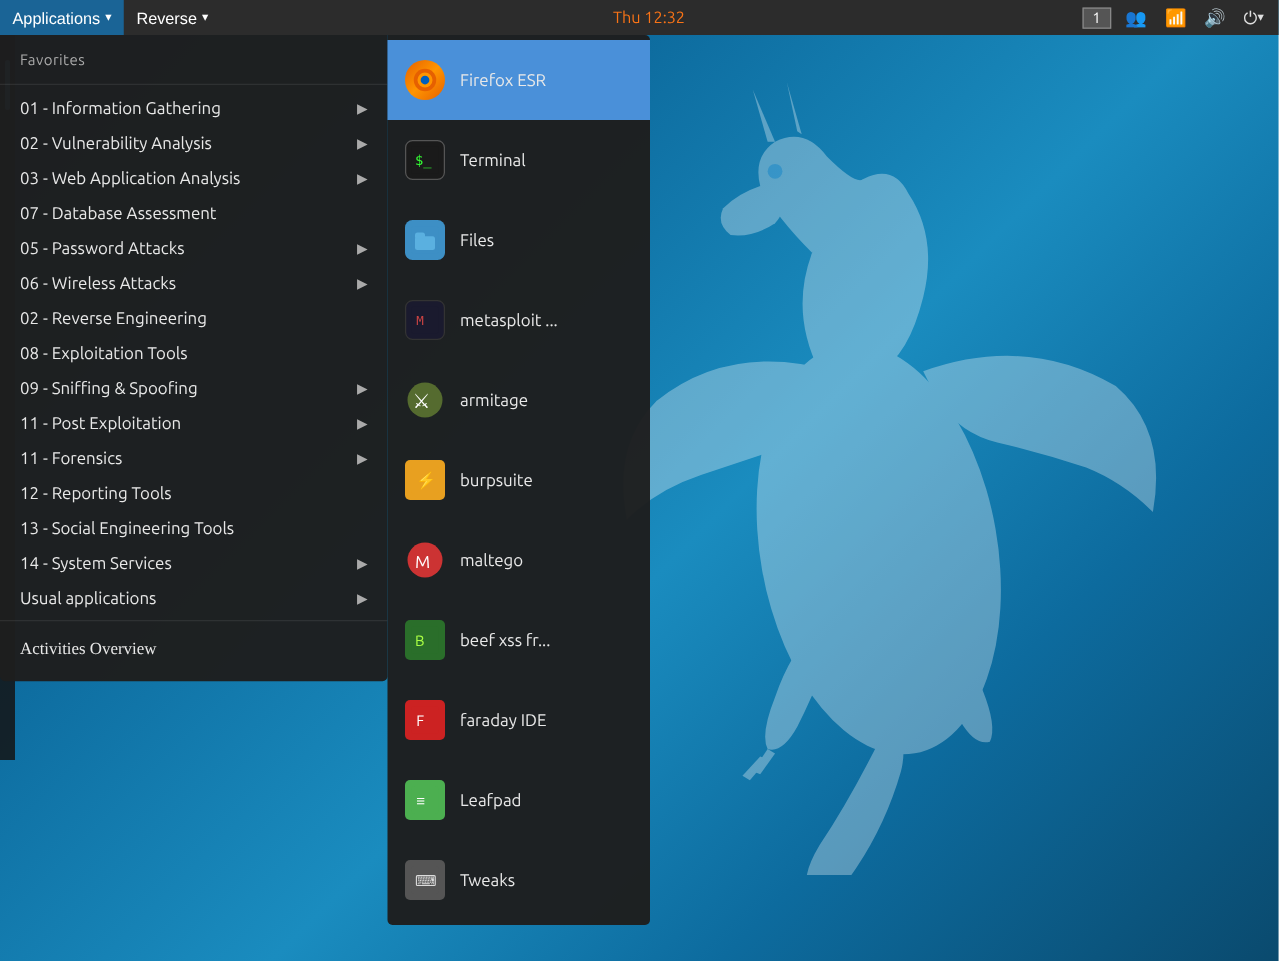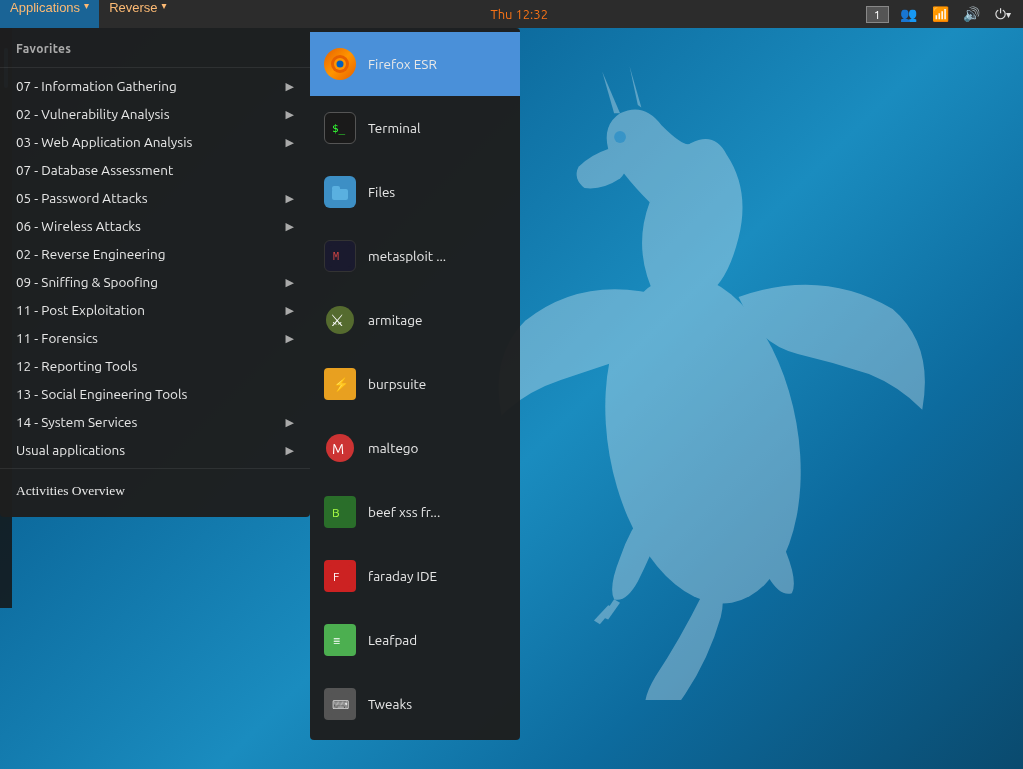--- a/index.html
+++ b/index.html
@@ -45,25 +45,25 @@
 
     .topbar-left {
       display: flex;
       align-items: center;
       height: 100%;
     }
 
     .topbar-btn {
       height: 100%;
       padding: 0 10px;
-      color: #fdba74;
+      color: #ffffff;
       font-size: 13px;
       cursor: pointer;
       display: flex;
-      align-items: flex-start;
+      align-items: center;
       gap: 4px;
       background: transparent;
       border: none;
       outline: none;
     }
 
     .topbar-btn:hover, .topbar-btn.active {
       background: rgba(255,255,255,0.15);
     }
 
@@ -135,21 +135,21 @@
       font-size: 13.5px;
       color: #e8e8e8;
       position: relative;
     }
 
     .menu-item.favorites-label {
       color: #aaa;
       font-size: 12px;
       padding: 8px 16px 4px 16px;
       cursor: default;
-      font-weight: bold;
+      font-weight: normal;
       letter-spacing: 0.03em;
     }
 
     .menu-arrow {
       font-size: 11px;
       color: #aaa;
     }
 
     .menu-divider {
       height: 1px;
@@ -319,21 +319,21 @@
   <div class="app-menu">
     <div class="menu-section">
       <div class="menu-item favorites-label">
         <span>Favorites</span>
       </div>
     </div>
 
     <div class="menu-divider"></div>
 
     <div class="menu-item">
-      <span>07 - Information Gathering</span>
+      <span>01 - Information Gathering</span>
       <span class="menu-arrow">▶</span>
     </div>
     <div class="menu-item">
       <span>02 - Vulnerability Analysis</span>
       <span class="menu-arrow">▶</span>
     </div>
     <div class="menu-item">
       <span>03 - Web Application Analysis</span>
       <span class="menu-arrow">▶</span>
     </div>
@@ -343,20 +343,23 @@
     <div class="menu-item">
       <span>05 - Password Attacks</span>
       <span class="menu-arrow">▶</span>
     </div>
     <div class="menu-item">
       <span>06 - Wireless Attacks</span>
       <span class="menu-arrow">▶</span>
     </div>
     <div class="menu-item">
       <span>02 - Reverse Engineering</span>
+    </div>
+    <div class="menu-item">
+      <span>08 - Exploitation Tools</span>
     </div>
     <div class="menu-item">
       <span>09 - Sniffing &amp; Spoofing</span>
       <span class="menu-arrow">▶</span>
     </div>
     <div class="menu-item">
       <span>11 - Post Exploitation</span>
       <span class="menu-arrow">▶</span>
     </div>
     <div class="menu-item">

